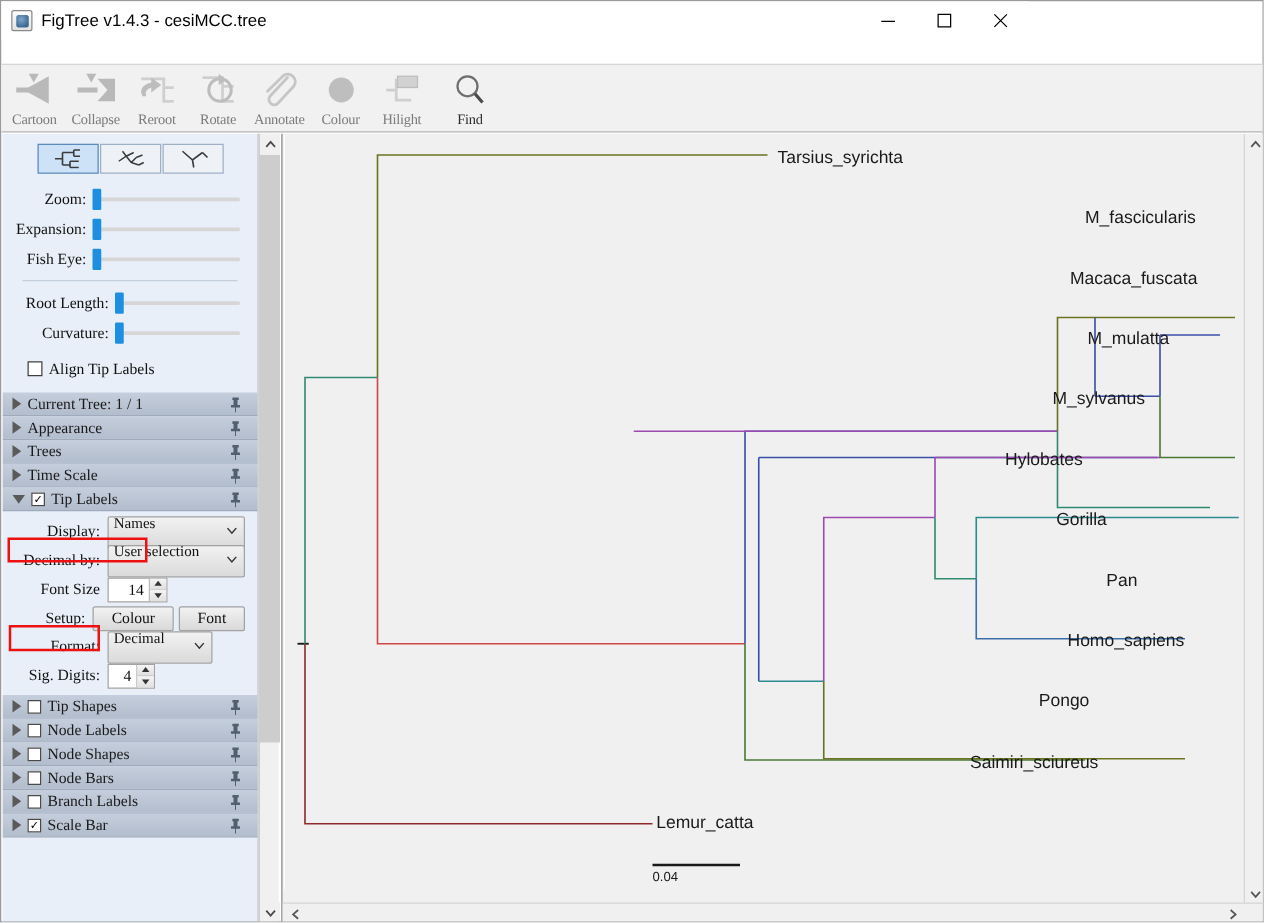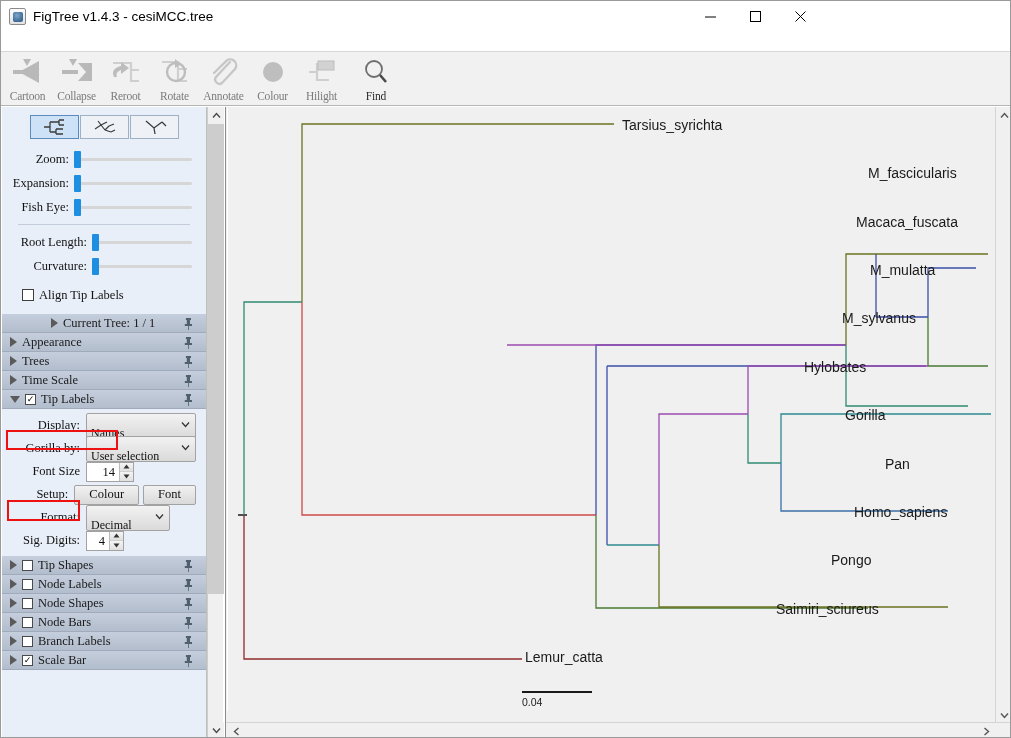--- a/index.html
+++ b/index.html
@@ -230,21 +230,21 @@
   }
   .form-label {
     font-family: "Liberation Serif", serif;
     font-size: 12.5px; color: #111; text-align: right;
     width: 84px; padding-right: 6px; white-space: nowrap;
   }
   .combo {
     flex: 1; height: 19px;
     background: linear-gradient(#f2f2f2,#dadada);
     border: 1px solid #a2a2a2; border-radius: 2px;
-    display: flex; align-items: flex-start; padding: 12px 4px;
+    display: flex; align-items: flex-end; padding: 12px 4px;
     font-family: "Liberation Serif", serif; font-size: 12px; color: #111;
     position: relative;
   }
   .combo .chev {
     position: absolute; right: 5px; top: 4px;
     width: 9px; height: 9px;
   }
   .spinner {
     display: flex; align-items: stretch; height: 20px;
     border: 1px solid #a2a2a2; background: #fff; width: 48px;
@@ -553,21 +553,21 @@
             <span class="slider-knob"></span>
           </span>
       </div>
 
       <div class="check-row" style="margin-top:6px;">
         <span class="cb"></span>
         <span class="check-label">Align Tip Labels</span>
       </div>
     </div>
 
-    <div class="panel-header" style="margin-top:4px;padding-left:41px;">
+    <div class="panel-header" style="margin-top:4px;">
       <span class="tri right"></span>
       <span>Current Tree: 1 / 1</span>
       <span class="pin">
         <svg width="13" height="13" viewBox="0 0 13 13">
             <path d="M4 1 h5 v2 h-1 v4 h2 v2 h-3.2 v4 h-0.8 v-4 h-3.2 v-2 h2 v-4 h-1 z" fill="#51606f"></path>
           </svg>
       </span>
     </div>
     <div class="panel-header">
       <span class="tri right"></span>
@@ -615,21 +615,21 @@
           <span>Names</span>
           <span class="chev">
             <svg width="9" height="9" viewBox="0 0 9 9">
                 <path d="M1 2.5 L4.5 6.5 L8 2.5" stroke="#333" stroke-width="1.2" fill="none"></path>
               </svg>
           </span>
         </span>
       </div>
 
       <div class="form-row">
-        <span class="form-label">Gorilla by:</span>
+        <span class="form-label">Decimal by:</span>
         <span class="combo">
           <span>User selection</span>
           <span class="chev">
             <svg width="9" height="9" viewBox="0 0 9 9">
                 <path d="M1 2.5 L4.5 6.5 L8 2.5" stroke="#333" stroke-width="1.2" fill="none"></path>
               </svg>
           </span>
         </span>
       </div>
 

